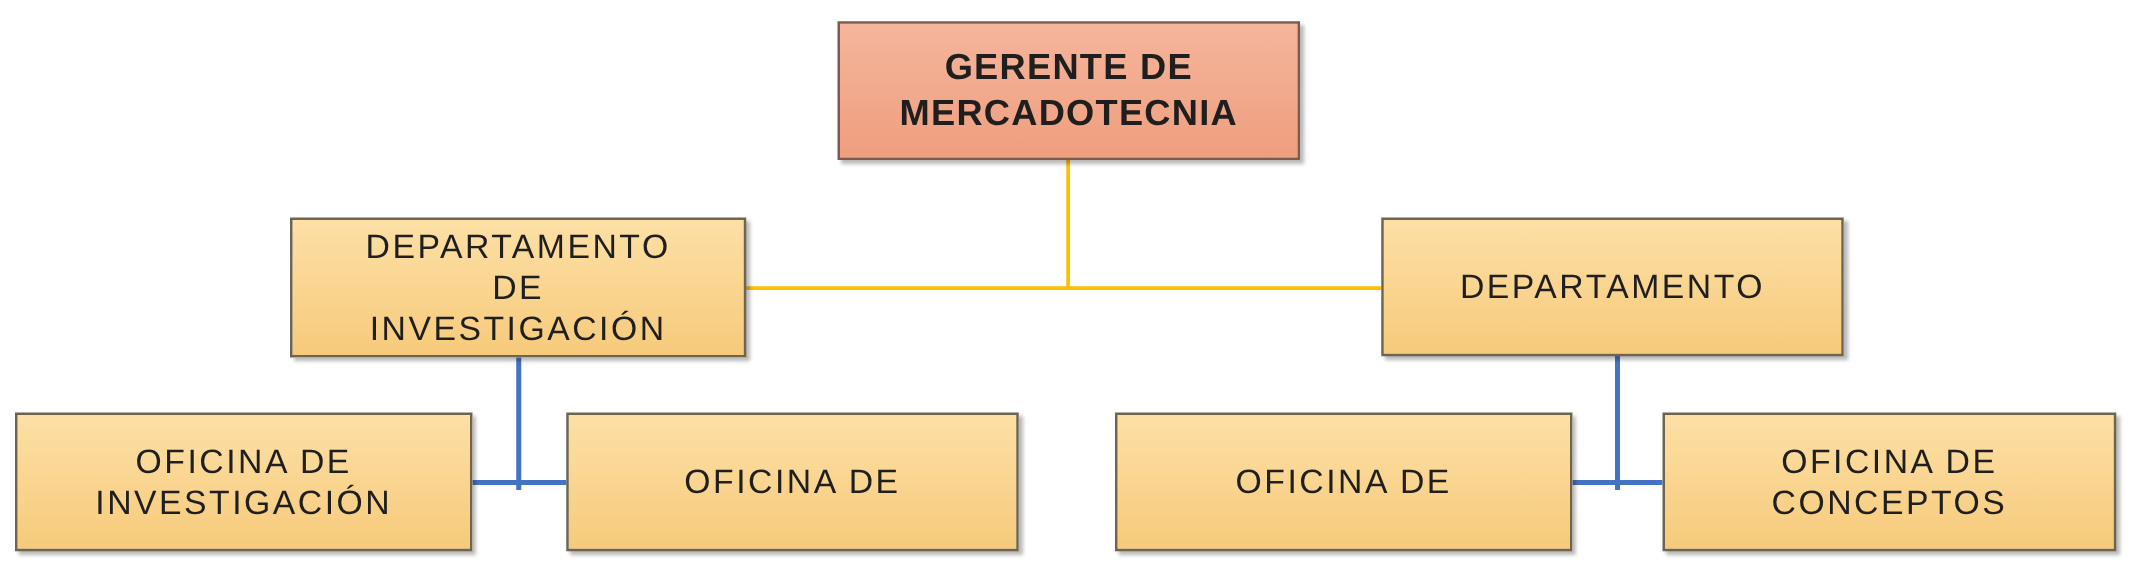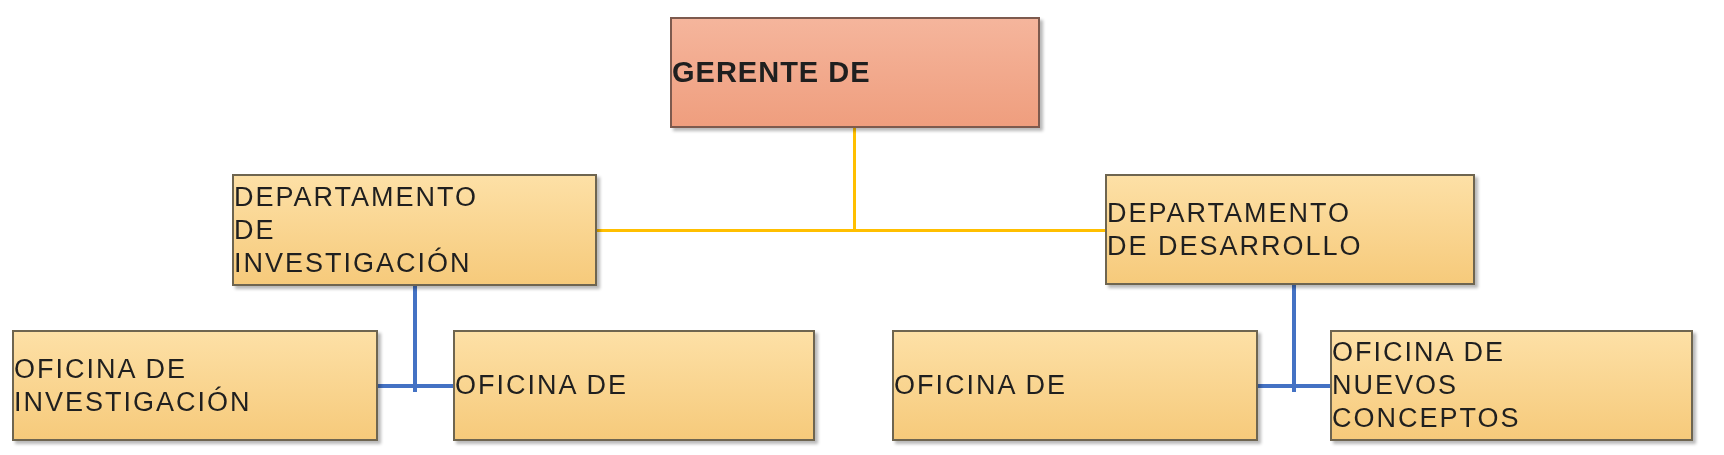--- a/index.html
+++ b/index.html
@@ -32,21 +32,21 @@
   .node {
     position: absolute;
     box-sizing: border-box;
     border: 2px solid var(--dept-border, #6e6550);
     background: linear-gradient(to bottom,
                 var(--dept-fill-top, #fde0a6),
                 var(--dept-fill-bottom, #f6ca7b));
     box-shadow: 3px 3px 3px rgba(0,0,0,0.28);
     display: flex;
     flex-direction: column;
-    align-items: flex-start;
+    align-items: center;
     justify-content: center;
     text-align: center;
     color: var(--text, #1f1f1f);
     font-size: 27px;
     line-height: 33px;
     letter-spacing: 2px;
   }
   .node.manager {
     border-color: var(--manager-border, #7d5a4e);
     background: linear-gradient(to bottom,
@@ -75,45 +75,44 @@
 
   <div class="connector orange" id="conn-gerente-trunk"></div>
   <div class="connector orange" id="conn-dept-crossbar"></div>
   <div class="connector blue" id="conn-investigacion-drop"></div>
   <div class="connector blue" id="conn-investigacion-bar"></div>
   <div class="connector blue" id="conn-desarrollo-drop"></div>
   <div class="connector blue" id="conn-desarrollo-bar"></div>
 
   <div class="node manager" id="node-gerente">
     <span>GERENTE DE</span>
+    <span>MERCADOTECNIA</span>
   </div>
 
   <div class="node" id="node-investigacion">
     <span>DEPARTAMENTO</span>
     <span>DE</span>
     <span>INVESTIGACIÓN</span>
   </div>
 
   <div class="node" id="node-desarrollo">
     <span>DEPARTAMENTO</span>
-    <span>DE DESARROLLO</span>
   </div>
 
   <div class="node" id="node-inv-mercado">
     <span>OFICINA DE</span>
     <span>INVESTIGACIÓN</span>
   </div>
 
   <div class="node" id="node-estadistica">
     <span>OFICINA DE</span>
   </div>
 
   <div class="node" id="node-medios">
     <span>OFICINA DE</span>
   </div>
 
   <div class="node" id="node-conceptos">
     <span>OFICINA DE</span>
-    <span>NUEVOS</span>
     <span>CONCEPTOS</span>
   </div>
 
 </div>
 
 </body></html>

